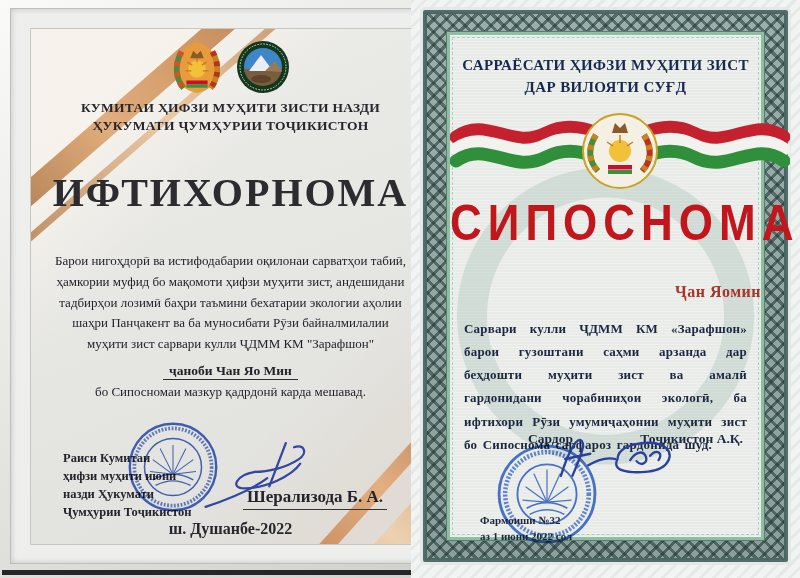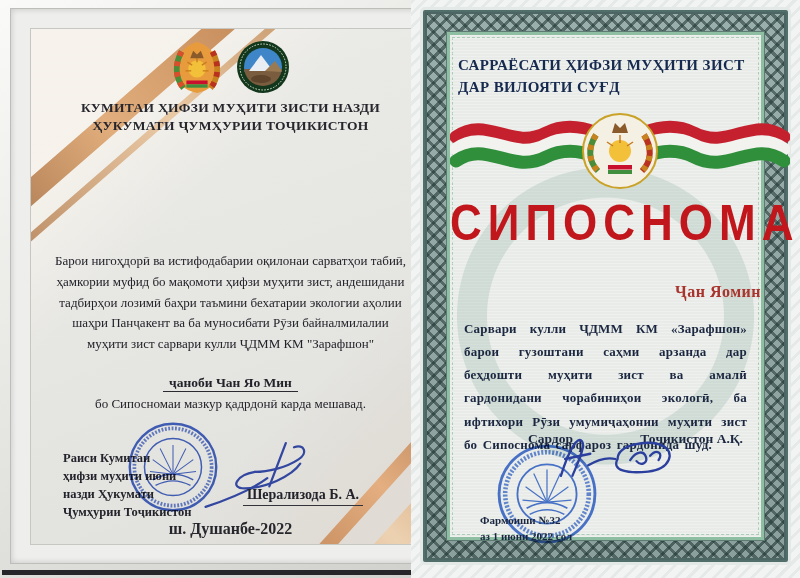--- a/index.html
+++ b/index.html
@@ -29,29 +29,29 @@
   .ribbon-br-2{left:215px;top:486px;width:320px;height:26px;transform:rotate(-48deg);
                background:linear-gradient(90deg,#c98b55,#efd0ab 45%,#c07a42);opacity:.85;}
   .emblems{position:absolute;top:10px;left:0;right:0;display:flex;justify-content:center;
            gap:12px;align-items:center;}
   .org-left{position:absolute;top:70px;left:10px;right:10px;text-align:center;
             font-weight:700;font-size:13.5px;line-height:1.35;color:#26262c;letter-spacing:.3px;}
   .title-left{position:absolute;top:140px;left:0;right:0;margin:0;text-align:center;
               font-weight:700;font-size:40px;letter-spacing:2px;color:#2b2b30;}
   .body-block{position:absolute;top:222px;left:22px;right:22px;text-align:center;color:#22222a;}
   .body-left{margin:0;font-size:13px;line-height:1.6;}
-  .recipient-left{margin:20px 0 3px;font-size:13.5px;font-weight:700;}
+  .recipient-left{margin:8px 0 3px;font-size:13.5px;font-weight:700;}
   .recipient-left span{border-bottom:1.5px solid #2a2a30;padding:0 6px 1px;}
   .closing-left{margin:2px 0 0;font-size:13px;line-height:1.6;}
   .signer-block{position:absolute;left:32px;top:420px;font-weight:700;font-size:12.5px;
                 line-height:1.45;color:#23232b;}
   .stamp-left{position:absolute;left:96px;top:392px;width:92px;height:92px;opacity:.88;
               mix-blend-mode:multiply;}
   .sig-left{position:absolute;left:162px;top:408px;width:128px;height:72px;opacity:.95;}
-  .signer-name-left{position:absolute;left:212px;top:458px;font-weight:700;font-size:14px;
+  .signer-name-left{position:absolute;left:212px;top:458px;font-weight:700;font-size:17px;
                     color:#23232b;border-bottom:1.5px solid #33333a;padding:0 4px 2px;text-align:right;}
   .place-date{position:absolute;left:0;right:0;bottom:6px;text-align:center;
               font-weight:700;font-size:16px;color:#26262c;}
 
   
   .right-panel{position:absolute;left:411px;top:0;width:389px;height:578px;background:#f2f4f3;
                background-image:repeating-linear-gradient(135deg,rgba(150,170,165,.14) 0 3px,transparent 3px 9px);}
   .rp-border{position:absolute;inset:10px 12px 16px 12px;
              background:
                repeating-linear-gradient(45deg,rgba(34,54,52,.55) 0 3px,rgba(255,255,255,0) 3px 9px),
@@ -59,21 +59,21 @@
                linear-gradient(#7e9894,#69837f);
              border:2px solid #516e6a;border-radius:2px;
              box-shadow:0 0 0 3px #e2e9e7, inset 0 0 0 2px #4c6763;}
   .rp-paper{position:absolute;inset:20px 22px 20px 22px;background:#e8ebe7;
             border:3px solid #8fbfa3;box-shadow:0 0 0 1px #5d7a73;}
   .rp-paper::before{content:"";position:absolute;inset:2px;border:1px dashed #a9cdb6;pointer-events:none;}
   .rp-paper::after{content:"";position:absolute;inset:0;pointer-events:none;
             background:
               radial-gradient(circle at 50% 56%, transparent 118px, rgba(110,155,140,.20) 119px, rgba(110,155,140,.20) 148px, transparent 149px),
               repeating-linear-gradient(0deg, rgba(255,255,255,.28) 0 1px, transparent 1px 3px);}
-  .org-right{position:absolute;top:20px;left:8px;right:8px;text-align:left;font-weight:700;
+  .org-right{position:absolute;top:20px;left:8px;right:8px;text-align:center;font-weight:700;
              font-size:15px;line-height:1.45;color:#16294e;letter-spacing:.4px;z-index:2;}
   .flag-ribbon{position:absolute;top:72px;left:0;right:0;height:84px;z-index:2;}
   .title-right{position:absolute;top:160px;left:0;right:0;margin:0;text-align:center;z-index:2;
                font-family:"Liberation Sans",sans-serif;font-weight:700;font-size:44px;
                letter-spacing:6px;color:#c1171c;transform:scaleY(1.12);transform-origin:top;}
   .recipient-right{position:absolute;top:248px;left:0;right:0;text-align:right;z-index:2;
                    font-weight:700;font-size:16px;color:#a8342d;letter-spacing:.5px;}
   .body-right{position:absolute;top:282px;left:14px;right:14px;margin:0;z-index:2;
               font-weight:700;font-size:13px;line-height:1.78;color:#1b2740;
               text-align:justify;letter-spacing:.2px;word-spacing:2px;}
@@ -136,20 +136,21 @@
             <ellipse cx="26" cy="40" rx="10" ry="4" fill="#5e452c"></ellipse>
           </g>
         </svg>
       </div>
 
       <div class="org-left">
         <div>КУМИТАИ ҲИФЗИ МУҲИТИ ЗИСТИ НАЗДИ</div>
         <div>ҲУКУМАТИ ҶУМҲУРИИ ТОҶИКИСТОН</div>
       </div>
 
+      <h1 class="title-left">ИФТИХОРНОМА</h1>
 
       <div class="body-block">
         <p class="body-left">Барои нигоҳдорӣ ва истифодабарии оқилонаи сарватҳои табиӣ, ҳамкории муфид бо мақомоти ҳифзи муҳити зист, андешидани тадбирҳои лозимӣ баҳри таъмини бехатарии экологии аҳолии шаҳри Панҷакент ва ба муносибати Рӯзи байналмилалии муҳити зист сарвари кулли ҶДММ КМ "Зарафшон"</p>
         <p class="recipient-left">
           <span>ҷаноби Чан Яо Мин</span>
         </p>
         <p class="closing-left">бо Сипосномаи мазкур қадрдонӣ карда мешавад.</p>
       </div>
 
       <div class="signer-block">

